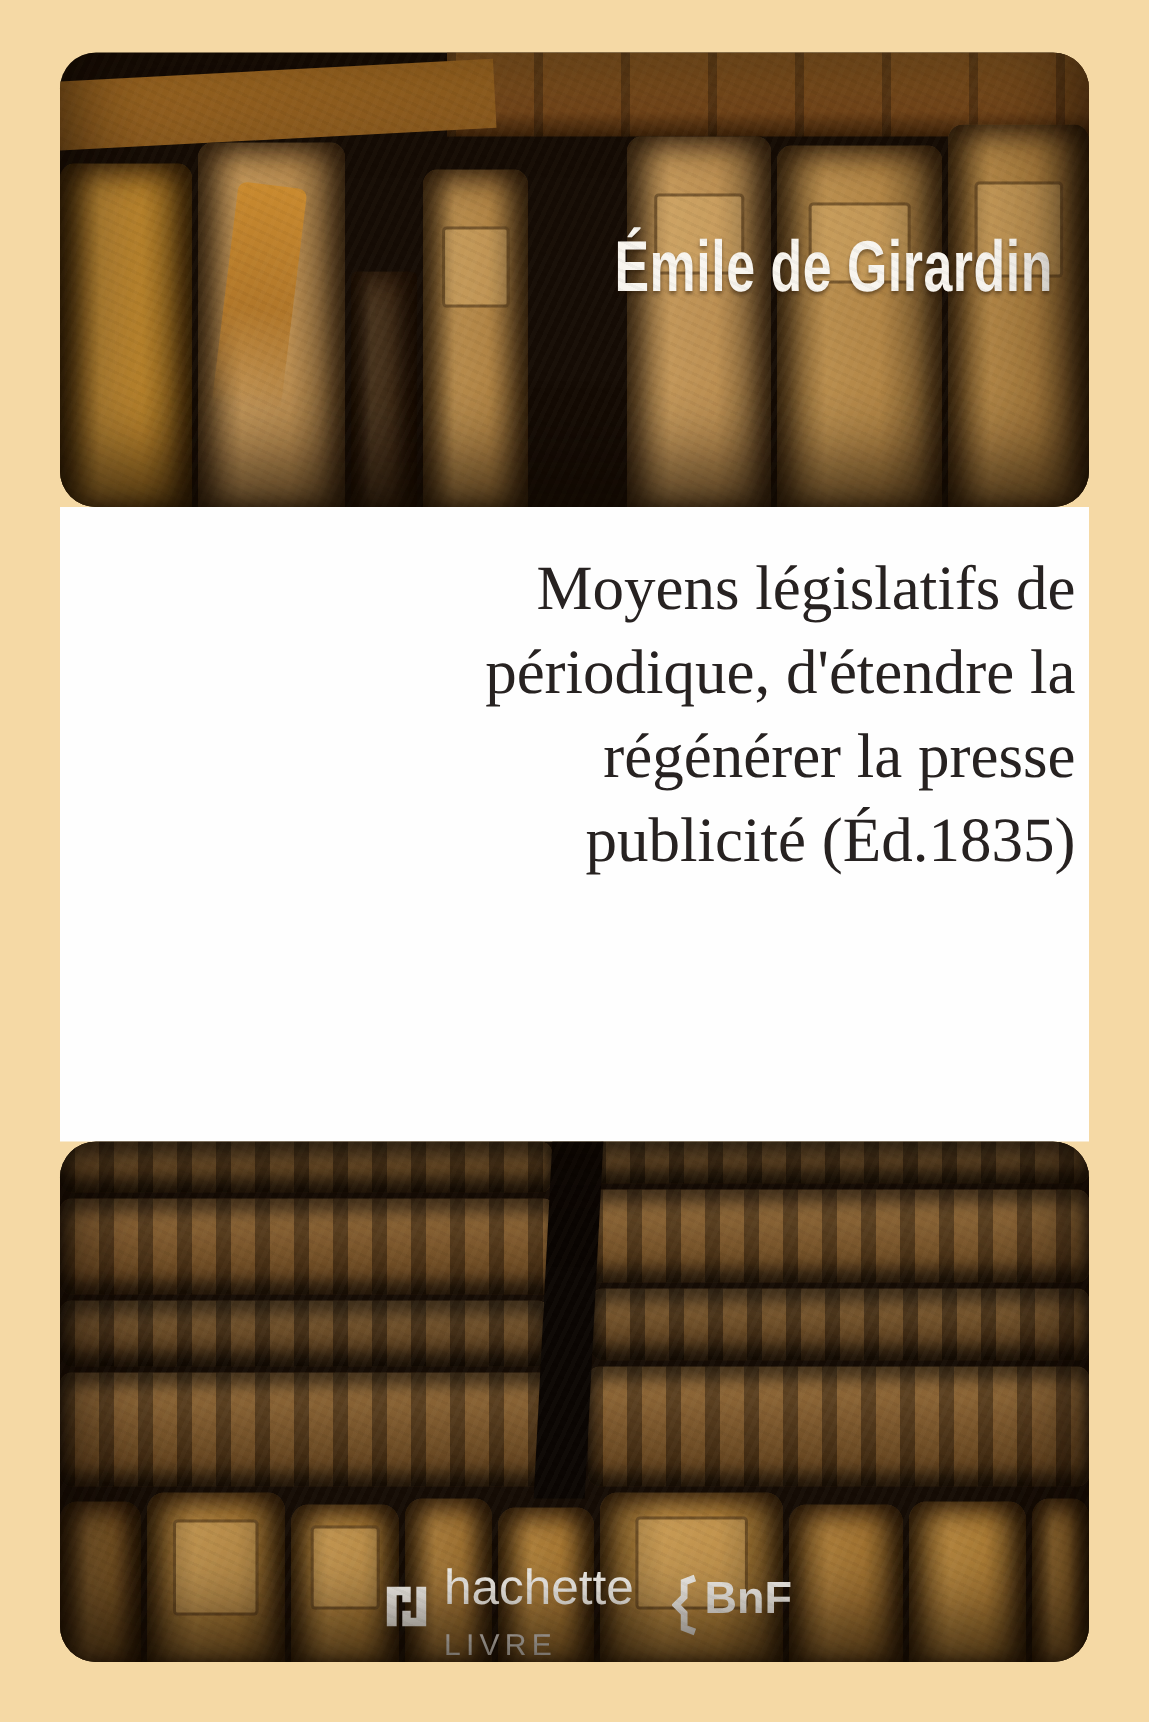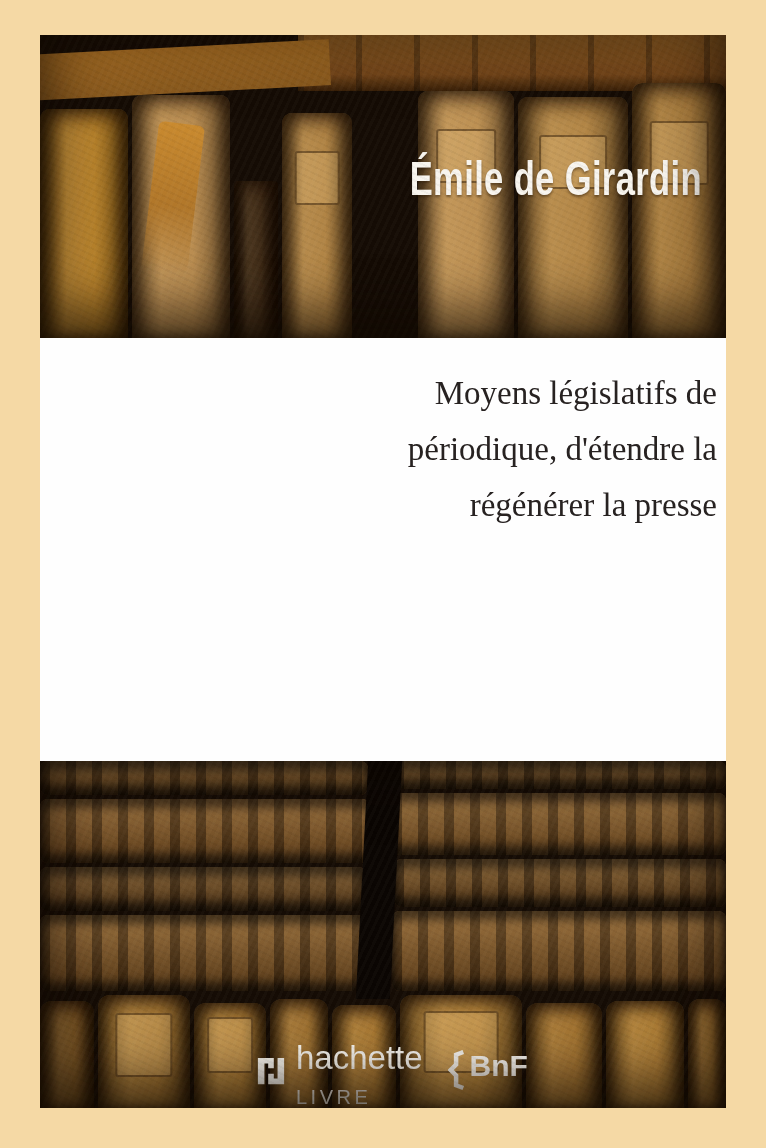--- a/index.html
+++ b/index.html
@@ -14,21 +14,21 @@
     --spine-ochre:#9c6e2c;
   }
   html,body{margin:0;padding:0;background:#e9e9e9;}
   .cover{
     position:relative;width:766px;height:1148px;margin:0 auto;
     background:var(--border-cream);
     overflow:hidden;
     font-family:"Liberation Sans", sans-serif;
   }
   
-  .photo{position:absolute;left:40px;width:686px;background:var(--photo-shadow);overflow:hidden;}
+  .photo{position:absolute;left:40px;width:686px;background:var(--photo-shadow);overflow:hidden;border-radius:24px;}
   .photo-top{top:35px;height:303px;}
   .photo-bottom{top:761px;height:347px;}
   .vignette{position:absolute;inset:0;pointer-events:none;
     box-shadow:inset 0 0 70px rgba(18,9,2,.55), inset 0 -30px 45px rgba(15,8,3,.45);}
   .grain{position:absolute;inset:0;pointer-events:none;opacity:.6;
     background-image:
       repeating-linear-gradient(115deg, rgba(255,240,210,.04) 0 3px, transparent 3px 7px),
       repeating-linear-gradient(25deg, rgba(0,0,0,.06) 0 2px, transparent 2px 6px);}
   
   .pt-band-right{position:absolute;left:258px;top:0;width:428px;height:56px;
@@ -48,21 +48,21 @@
     background:linear-gradient(180deg,#c98a2f, #b1772a 55%, rgba(177,119,42,0));
     transform:rotate(7deg);border-radius:6px;}
   
   .author{position:absolute;top:116px;right:24px;white-space:nowrap;
     font-weight:bold;font-size:48px;color:var(--author-white);
     transform:scaleX(.72);transform-origin:100% 50%;
     text-shadow:0 2px 3px rgba(30,15,2,.45);letter-spacing:.5px;}
   
   .band{position:absolute;left:40px;top:338px;width:686px;height:423px;background:var(--band-white);}
   .title-block{position:absolute;left:46px;right:9px;top:27px;text-align:right;
-    font-family:"Liberation Serif", serif;font-size:33px;line-height:56px;
+    font-family:"Liberation Serif", serif;font-size:42px;line-height:56px;
     color:var(--title-ink);}
   .title-line{display:block;}
   
   .bar{position:absolute;border-radius:8px;
     background-image:
       repeating-linear-gradient(90deg, rgba(0,0,0,.28) 0 10px, rgba(255,205,130,.08) 10px 26px),
       linear-gradient(180deg, rgba(255,214,148,.28), rgba(0,0,0,.30));
     box-shadow:inset 0 9px 10px rgba(0,0,0,.55), inset 0 -9px 10px rgba(0,0,0,.6);}
   .pile-gap{position:absolute;left:322px;top:0;width:34px;height:238px;
     background:#0b0603;transform:skewX(-3deg);}
@@ -110,20 +110,21 @@
 
     <div class="grain"></div>
     <div class="vignette"></div>
   </div>
 
   <div class="band">
     <div class="title-block">
       <span class="title-line">Moyens législatifs de</span>
       <span class="title-line">périodique, d'étendre la</span>
       <span class="title-line">régénérer la presse</span>
+      <span class="title-line">publicité (Éd.1835)</span>
     </div>
   </div>
 
   <div class="photo photo-bottom">
 
     <div class="bar" style="left:0;top:0;width:328px;height:34px;background-color:#5c3914;"></div>
     <div class="bar" style="left:0;top:38px;width:330px;height:64px;background-color:#6d4318;"></div>
     <div class="bar" style="left:0;top:106px;width:326px;height:44px;background-color:#503010;"></div>
     <div class="bar" style="left:0;top:154px;width:330px;height:76px;background-color:#684016;"></div>
 

